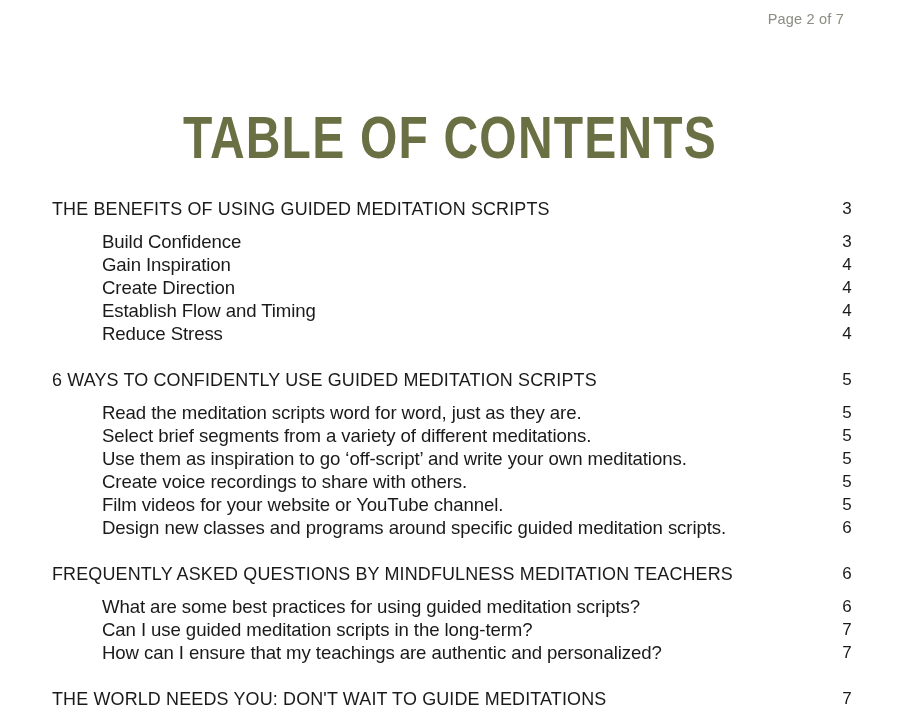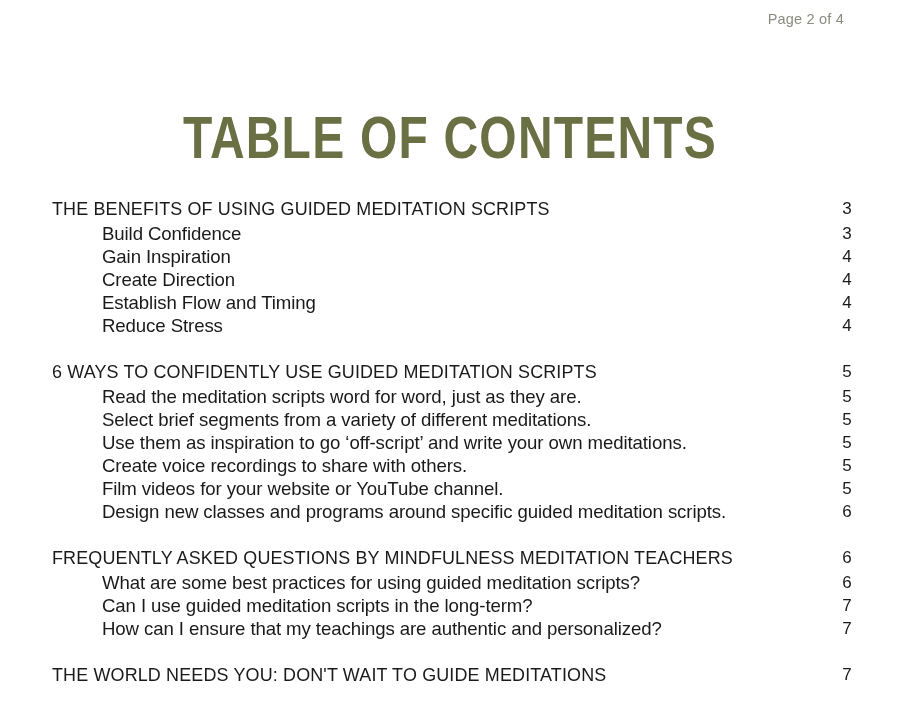--- a/index.html
+++ b/index.html
@@ -94,40 +94,41 @@
     transform: scaleX(0.97);
     transform-origin: left center;
   }
   .row-heading .row-page {
     font-size: 17px;
     line-height: 26px;
   }
 
   
   .subitems {
+    margin-top: 8px;
   }
   .row-sub .row-label {
     font-size: 19px;
     line-height: 23px;
     padding-left: 51px;
     letter-spacing: -0.1px;
     transform: scaleX(0.98);
     transform-origin: left center;
   }
   .row-sub .row-page {
     font-size: 17px;
     line-height: 23px;
   }
 </style>
 </head>
 <body>
 
 <div class="page">
 
-  <div class="page-header">Page 2 of 4</div>
+  <div class="page-header">Page 2 of 7</div>
 
   <h1 class="doc-title">TABLE OF CONTENTS</h1>
 
   <div class="toc">
       <div class="toc-section">
         <div class="row row-heading">
           <span class="row-label">THE BENEFITS OF USING GUIDED MEDITATION SCRIPTS</span>
           <span class="row-page">3</span>
         </div>
         <div class="subitems">

